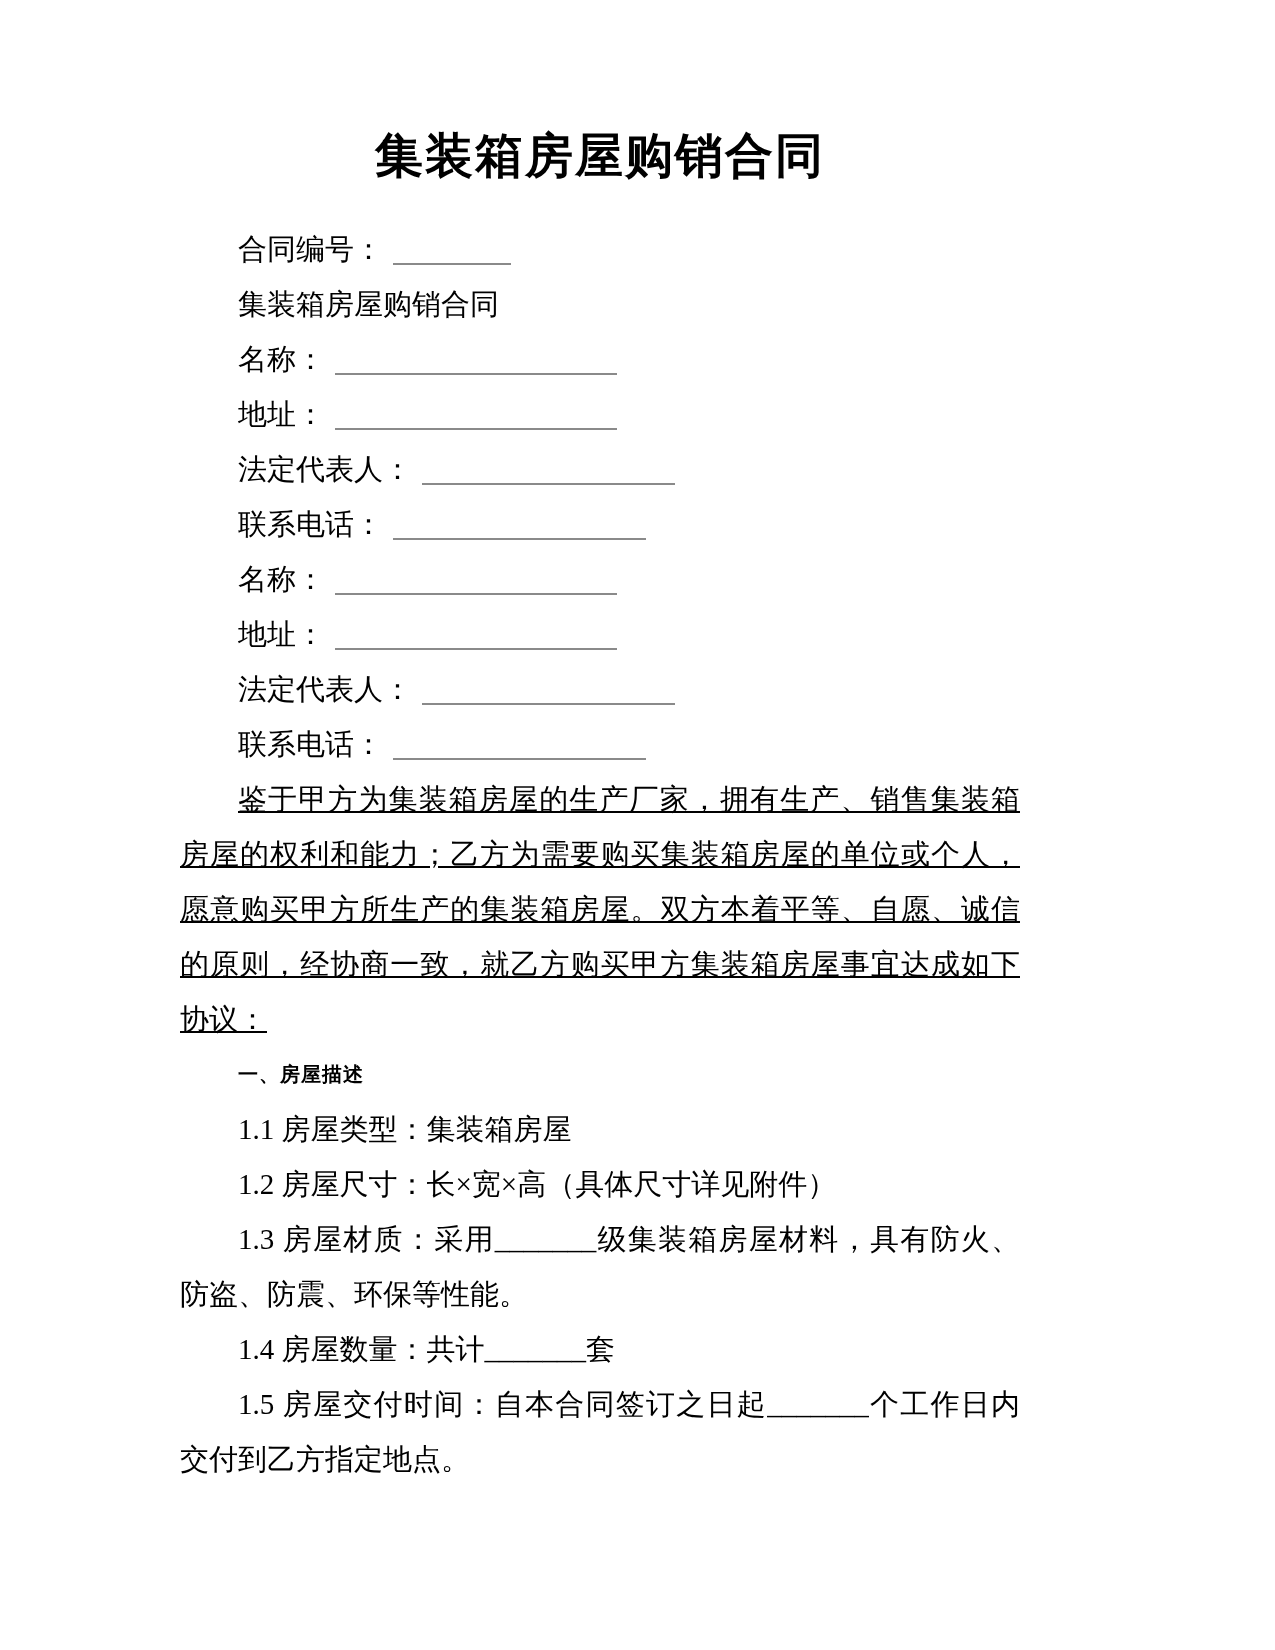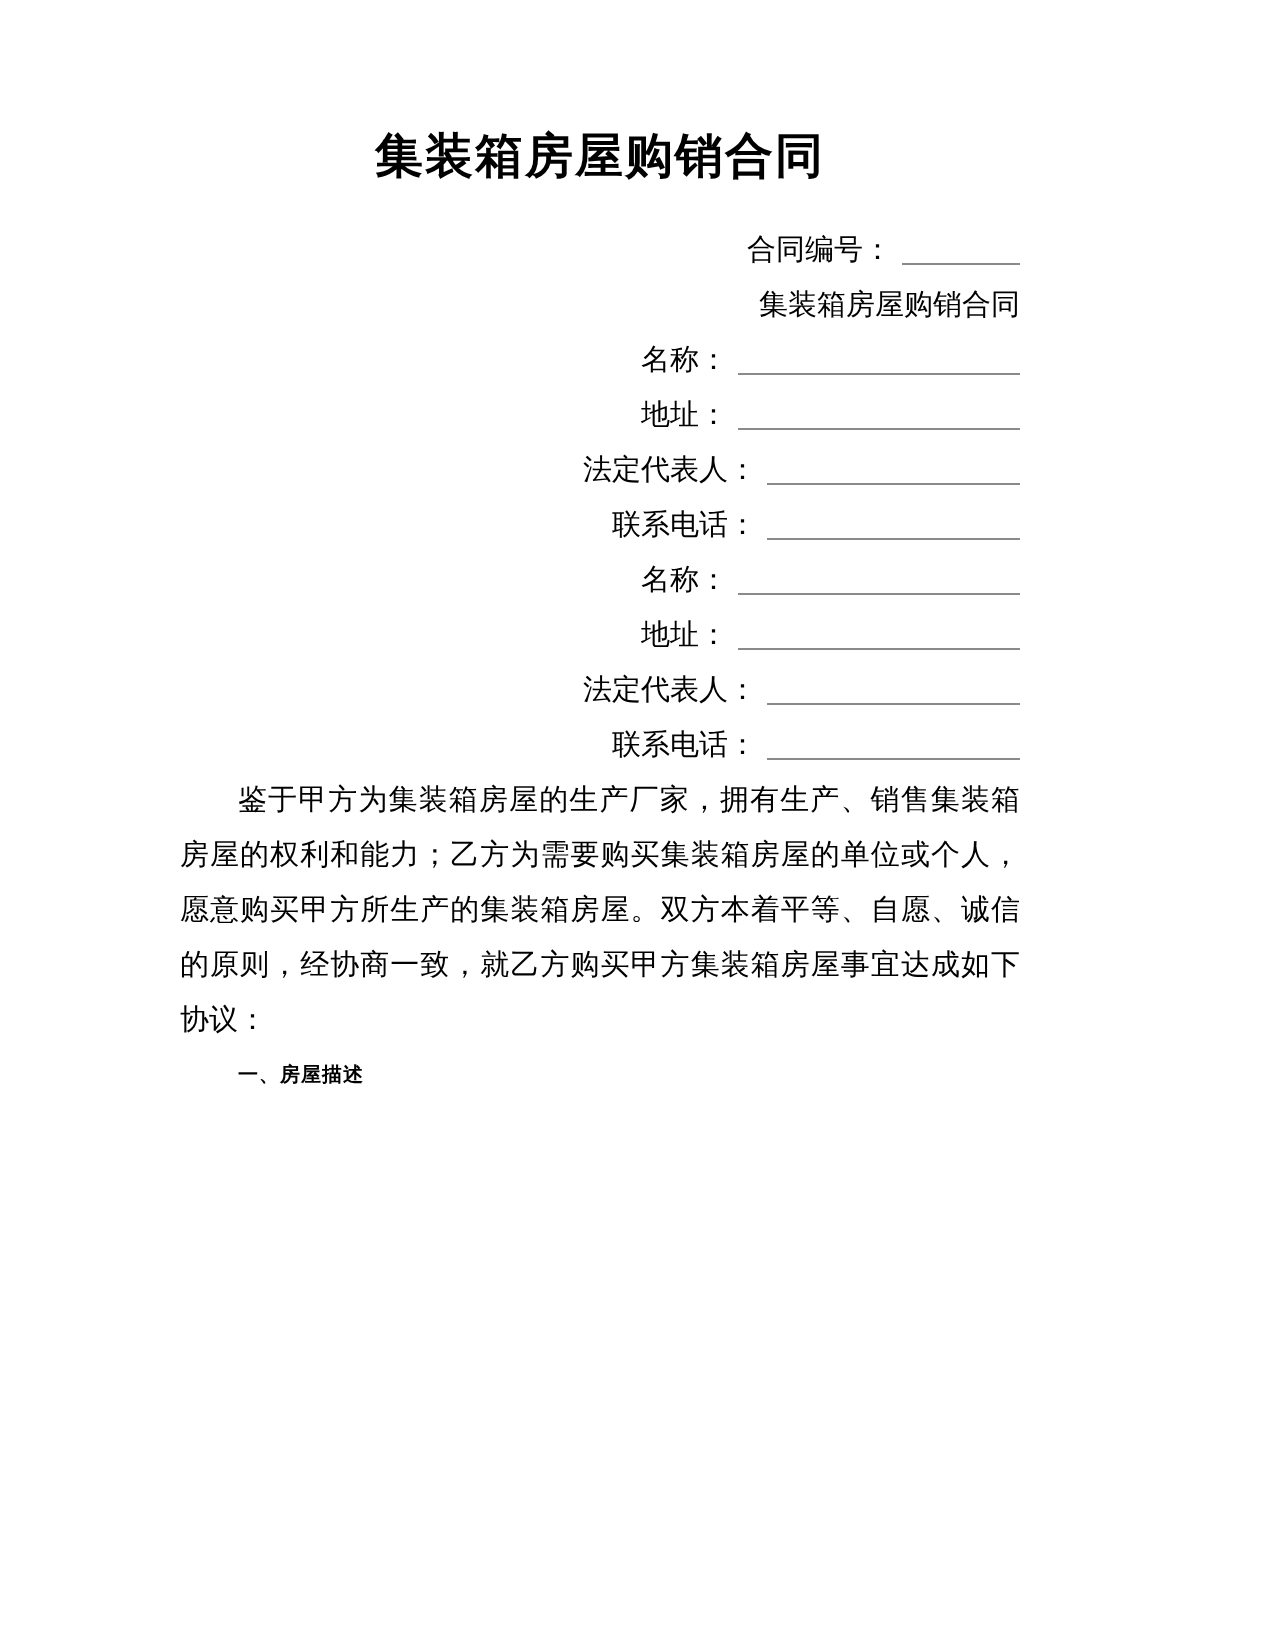--- a/index.html
+++ b/index.html
@@ -26,38 +26,38 @@
     line-height: 80px;
     letter-spacing: 2px;
     margin-bottom: 26px;
     white-space: nowrap;
   }
 
   .field-row {
     height: 55px;
     padding-left: 58px;   
     white-space: nowrap;
-    text-align: right;
   }
 
   .blank {
     display: inline-block;
     border-bottom: 2px solid var(--blank-line-color, #8a8a8a);
     height: 34px;
     vertical-align: -6px;
     margin-left: 10px;
   }
   .blank.short  { width: 118px; }  
   .blank.medium { width: 253px; }  
   .blank.long   { width: 282px; }  
 
   .preamble {
     text-align: justify;
     text-indent: 58px;
     line-break: loose;
+    text-decoration: underline;
   }
 
   .section-heading {
     font-family: "Liberation Sans", "DejaVu Sans", sans-serif;
     font-size: 20px;
     font-weight: 700;
     line-height: 55px;
     padding-left: 58px;
     letter-spacing: 1px;
   }
@@ -85,14 +85,21 @@
       <div class="field-row"><span>名称：</span><span class="blank long"></span></div>
       <div class="field-row"><span>地址：</span><span class="blank long"></span></div>
       <div class="field-row"><span>法定代表人：</span><span class="blank medium"></span></div>
       <div class="field-row"><span>联系电话：</span><span class="blank medium"></span></div>
     </div>
 
   <p class="preamble">鉴于甲方为集装箱房屋的生产厂家，拥有生产、销售集装箱房屋的权利和能力；乙方为需要购买集装箱房屋的单位或个人，愿意购买甲方所生产的集装箱房屋。双方本着平等、自愿、诚信的原则，经协商一致，就乙方购买甲方集装箱房屋事宜达成如下协议：</p>
 
   <h2 class="section-heading">一、房屋描述</h2>
 
+  <div id="clauses">
+      <p class="clause">1.1 房屋类型：集装箱房屋</p>
+      <p class="clause">1.2 房屋尺寸：长×宽×高（具体尺寸详见附件）</p>
+      <p class="clause">1.3 房屋材质：采用_______级集装箱房屋材料，具有防火、防盗、防震、环保等性能。</p>
+      <p class="clause">1.4 房屋数量：共计_______套</p>
+      <p class="clause">1.5 房屋交付时间：自本合同签订之日起_______个工作日内交付到乙方指定地点。</p>
+    </div>
 
 </div>
 
 </body></html>

